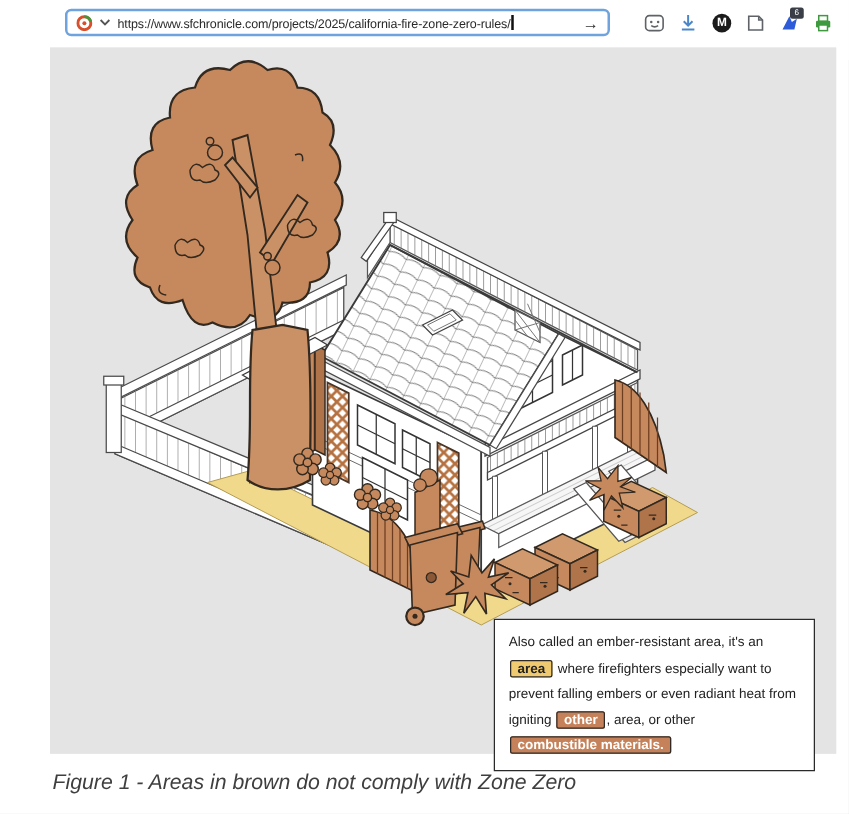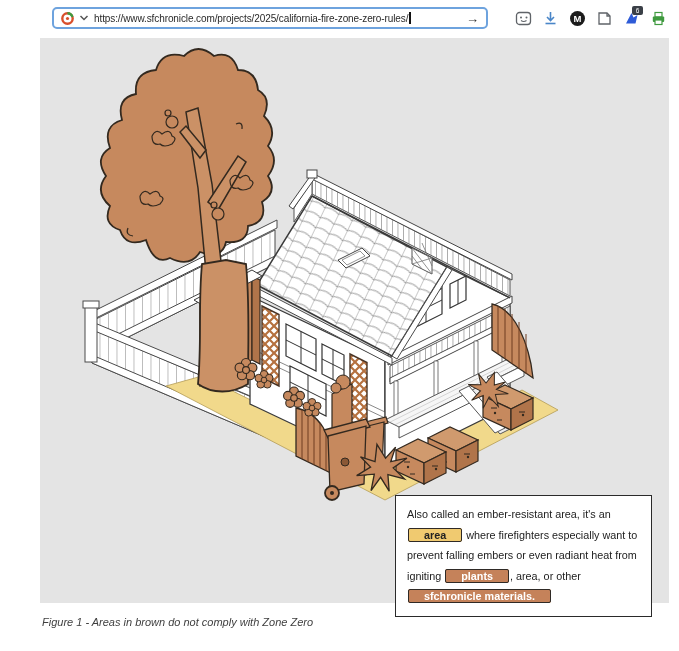--- a/index.html
+++ b/index.html
@@ -19,26 +19,26 @@
          align-items:center;justify-content:center;font-size:9.5px;font-weight:bold;}
   .bdg{position:absolute;top:-4px;right:-3px;min-width:9px;height:9px;background:#3a3f47;color:#fff;
        font-size:6.5px;line-height:9px;text-align:center;border-radius:2px;padding:0 1px;}
   
   .canvas{position:absolute;left:40px;top:38px;width:629px;height:565px;background:#e4e4e4;}
   .canvas svg{display:block;}
   
   .tooltip{position:absolute;left:395px;top:495px;width:257px;box-sizing:border-box;background:#fff;
            border:1.6px solid #2a2a2a;padding:8px 11px 9px 11px;font-size:10.8px;color:#222;
            line-height:1.9;}
-  .chip{font-weight:bold;border:1.6px solid #2f2a26;border-radius:2px;padding:0px 15px;margin:0 1px;
+  .chip{font-weight:bold;border:1.6px solid #2f2a26;border-radius:2px;padding:0px 5px;margin:0 1px;
         white-space:nowrap;}
   .chip-yellow{background:#f0ca70;color:#222;}
   .chip-brown{background:#c5825a;color:#fff;}
   
-  .caption{position:absolute;left:42px;top:616px;font-style:italic;font-size:11px;color:#3f3f3f;}
+  .caption{position:absolute;left:42px;top:616px;font-style:italic;font-size:17px;color:#3f3f3f;}
 </style>
 </head>
 <body>
 
 <div class="toolbar">
   <div class="urlbar">
     <svg width="13" height="13" viewBox="0 0 13 13">
       <circle cx="6.5" cy="6.5" r="5.2" fill="#fff" stroke="#d94f2b" stroke-width="2.4"></circle>
       <path d="M6.5 1.3 A5.2 5.2 0 0 1 11.4 5" stroke="#3f9a3f" stroke-width="2.4" fill="none"></path>
       <circle cx="6.5" cy="6.5" r="1.6" fill="#d94f2b"></circle>
@@ -299,16 +299,16 @@
   <g>
     <use href="#flw" transform="translate(206,332) scale(1.15)"></use>
     <use href="#flw" transform="translate(224,342) scale(0.95)"></use>
     <use href="#flw" transform="translate(254,360) scale(1.1)"></use>
     <use href="#flw" transform="translate(272,370) scale(0.95)"></use>
   </g>
 </svg>
 </div>
 
 <div class="tooltip">
-  <span>Also called an ember-resistant area, it's an </span><span class="chip chip-yellow">area</span><span> where firefighters especially want to prevent falling embers or even radiant heat from igniting </span><span class="chip chip-brown">plants</span><span>, area, or other </span><span class="chip chip-brown">sfchronicle materials.</span>
+  <span>Also called an ember-resistant area, it's an </span><span class="chip chip-yellow">area</span><span> where firefighters especially want to prevent falling embers or even radiant heat from igniting </span><span class="chip chip-brown">other</span><span>, area, or other </span><span class="chip chip-brown">combustible materials.</span>
 </div>
 
 <div class="caption">Figure 1 - Areas in brown do not comply with Zone Zero</div>
 
 </body></html>

